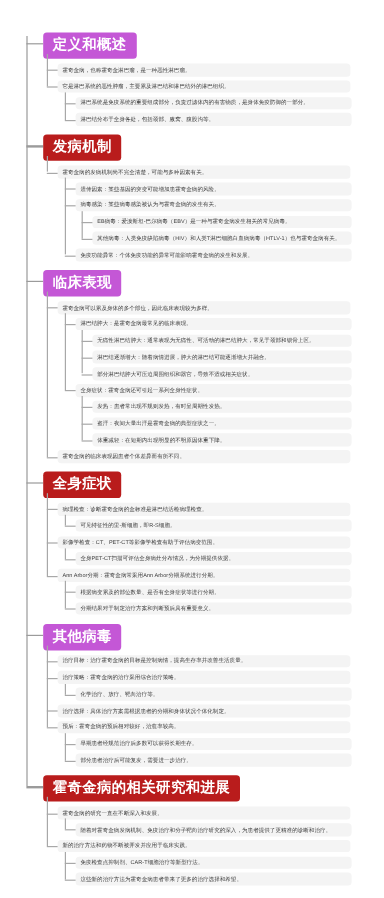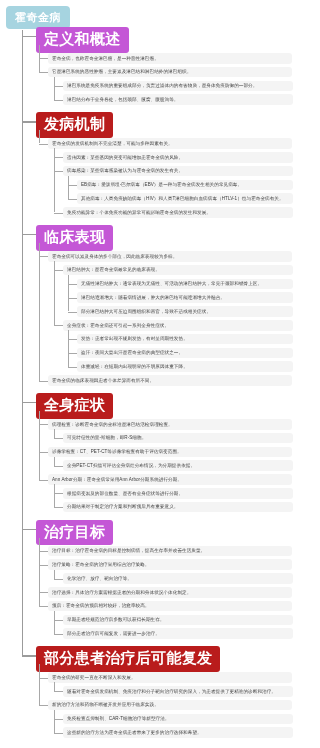--- a/index.html
+++ b/index.html
@@ -50,21 +50,21 @@
     position: absolute;
     left: 0; top: 0;
     width: 14px; height: 1.4px;
     background: #9b9b9b;
   }
   .branch-head {
     position: absolute;
     left: 14px;
     top: -9px;
     color: #ffffff;
-    font-size: 15px;
+    font-size: 12px;
     font-weight: bold;
     letter-spacing: 0.3px;
     padding: 4px 8px 5px 8px;
     border-radius: 3px;
     white-space: nowrap;
     line-height: 1.1;
     font-family: Liberation Serif, serif;
   }
   .branch-head.purple { background: #c457d6; }
   .branch-head.blue   { background: #b91c1c; }
@@ -90,21 +90,20 @@
     letter-spacing: 0.05px;
     white-space: normal;
     word-break: break-all;
   }
 </style>
 </head>
 <body>
 
 <div id="canvas">
   <div class="root-trunk" id="root-trunk" style="height: 625.2px;"></div>
-  <div class="root-node">霍奇金病</div>
 <div class="branch" style="top: 36px;">
       <div class="branch-elbow"></div>
       <div class="branch-head purple">定义和概述</div>
     </div>
     <div class="leaf" style="left: 48px; width: 244px; top: 53px;">霍奇金病，也称霍奇金淋巴瘤，是一种恶性淋巴瘤。</div>
     <div class="leaf" style="left: 48px; width: 244px; top: 66.8px;">它是淋巴系统的恶性肿瘤，主要累及淋巴结和淋巴结外的淋巴组织。</div>
     <div class="leaf" style="left: 63px; width: 230px; top: 80.6px;">淋巴系统是免疫系统的重要组成部分，负责过滤体内的有害物质，是身体免疫防御的一部分。</div>
     <div class="leaf" style="left: 63px; width: 230px; top: 94.4px;">淋巴结分布于全身各处，包括颈部、腋窝、腹股沟等。</div>
     <div class="node-spine" style="left: 39px; top: 45px; height: 27.1px;"></div>
     <div class="node-elbow" style="left: 39px; top: 58.3px; width: 9px;"></div>
@@ -176,42 +175,42 @@
     <div class="node-elbow" style="left: 39px; top: 479.5px; width: 9px;"></div>
     <div class="node-spine" style="left: 54px; top: 429.1px; height: 9px;"></div>
     <div class="node-elbow" style="left: 54px; top: 438.1px; width: 9px;"></div>
     <div class="node-spine" style="left: 54px; top: 456.7px; height: 9px;"></div>
     <div class="node-elbow" style="left: 54px; top: 465.7px; width: 9px;"></div>
     <div class="node-spine" style="left: 54px; top: 484.3px; height: 22.8px;"></div>
     <div class="node-elbow" style="left: 54px; top: 493.3px; width: 9px;"></div>
     <div class="node-elbow" style="left: 54px; top: 507.1px; width: 9px;"></div>
     <div class="branch" style="top: 528.6px;">
       <div class="branch-elbow"></div>
-      <div class="branch-head purple">治疗目标</div>
+      <div class="branch-head purple">其他病毒</div>
     </div>
     <div class="leaf" style="left: 48px; width: 244px; top: 545.6px;">治疗目标：治疗霍奇金病的目标是控制病情，提高生存率并改善生活质量。</div>
     <div class="leaf" style="left: 48px; width: 244px; top: 559.4px;">治疗策略：霍奇金病的治疗采用综合治疗策略。</div>
     <div class="leaf" style="left: 63px; width: 230px; top: 573.2px;">化学治疗、放疗、靶向治疗等。</div>
     <div class="leaf" style="left: 48px; width: 244px; top: 587px;">治疗选择：具体治疗方案需根据患者的分期和身体状况个体化制定。</div>
     <div class="leaf" style="left: 48px; width: 244px; top: 600.8px;">预后：霍奇金病的预后相对较好，治愈率较高。</div>
     <div class="leaf" style="left: 63px; width: 230px; top: 614.6px;">早期患者经规范治疗后多数可以获得长期生存。</div>
     <div class="leaf" style="left: 63px; width: 230px; top: 628.4px;">部分患者治疗后可能复发，需要进一步治疗。</div>
     <div class="node-spine" style="left: 39px; top: 537.6px; height: 68.5px;"></div>
     <div class="node-elbow" style="left: 39px; top: 550.9px; width: 9px;"></div>
     <div class="node-elbow" style="left: 39px; top: 564.7px; width: 9px;"></div>
     <div class="node-elbow" style="left: 39px; top: 592.3px; width: 9px;"></div>
     <div class="node-elbow" style="left: 39px; top: 606.1px; width: 9px;"></div>
     <div class="node-spine" style="left: 54px; top: 569.5px; height: 9px;"></div>
     <div class="node-elbow" style="left: 54px; top: 578.5px; width: 9px;"></div>
     <div class="node-spine" style="left: 54px; top: 610.9px; height: 22.8px;"></div>
     <div class="node-elbow" style="left: 54px; top: 619.9px; width: 9px;"></div>
     <div class="node-elbow" style="left: 54px; top: 633.7px; width: 9px;"></div>
     <div class="branch" style="top: 655.2px;">
       <div class="branch-elbow"></div>
-      <div class="branch-head blue">部分患者治疗后可能复发</div>
+      <div class="branch-head blue">霍奇金病的相关研究和进展</div>
     </div>
     <div class="leaf" style="left: 48px; width: 244px; top: 672.2px;">霍奇金病的研究一直在不断深入和发展。</div>
     <div class="leaf" style="left: 63px; width: 230px; top: 686px;">随着对霍奇金病发病机制、免疫治疗和分子靶向治疗研究的深入，为患者提供了更精准的诊断和治疗。</div>
     <div class="leaf" style="left: 48px; width: 244px; top: 699.8px;">新的治疗方法和药物不断被开发并应用于临床实践。</div>
     <div class="leaf" style="left: 63px; width: 230px; top: 713.6px;">免疫检查点抑制剂、CAR-T细胞治疗等新型疗法。</div>
     <div class="leaf" style="left: 63px; width: 230px; top: 727.4px;">这些新的治疗方法为霍奇金病患者带来了更多的治疗选择和希望。</div>
     <div class="node-spine" style="left: 39px; top: 664.2px; height: 40.9px;"></div>
     <div class="node-elbow" style="left: 39px; top: 677.5px; width: 9px;"></div>
     <div class="node-elbow" style="left: 39px; top: 705.1px; width: 9px;"></div>
     <div class="node-spine" style="left: 54px; top: 682.3px; height: 9px;"></div>

